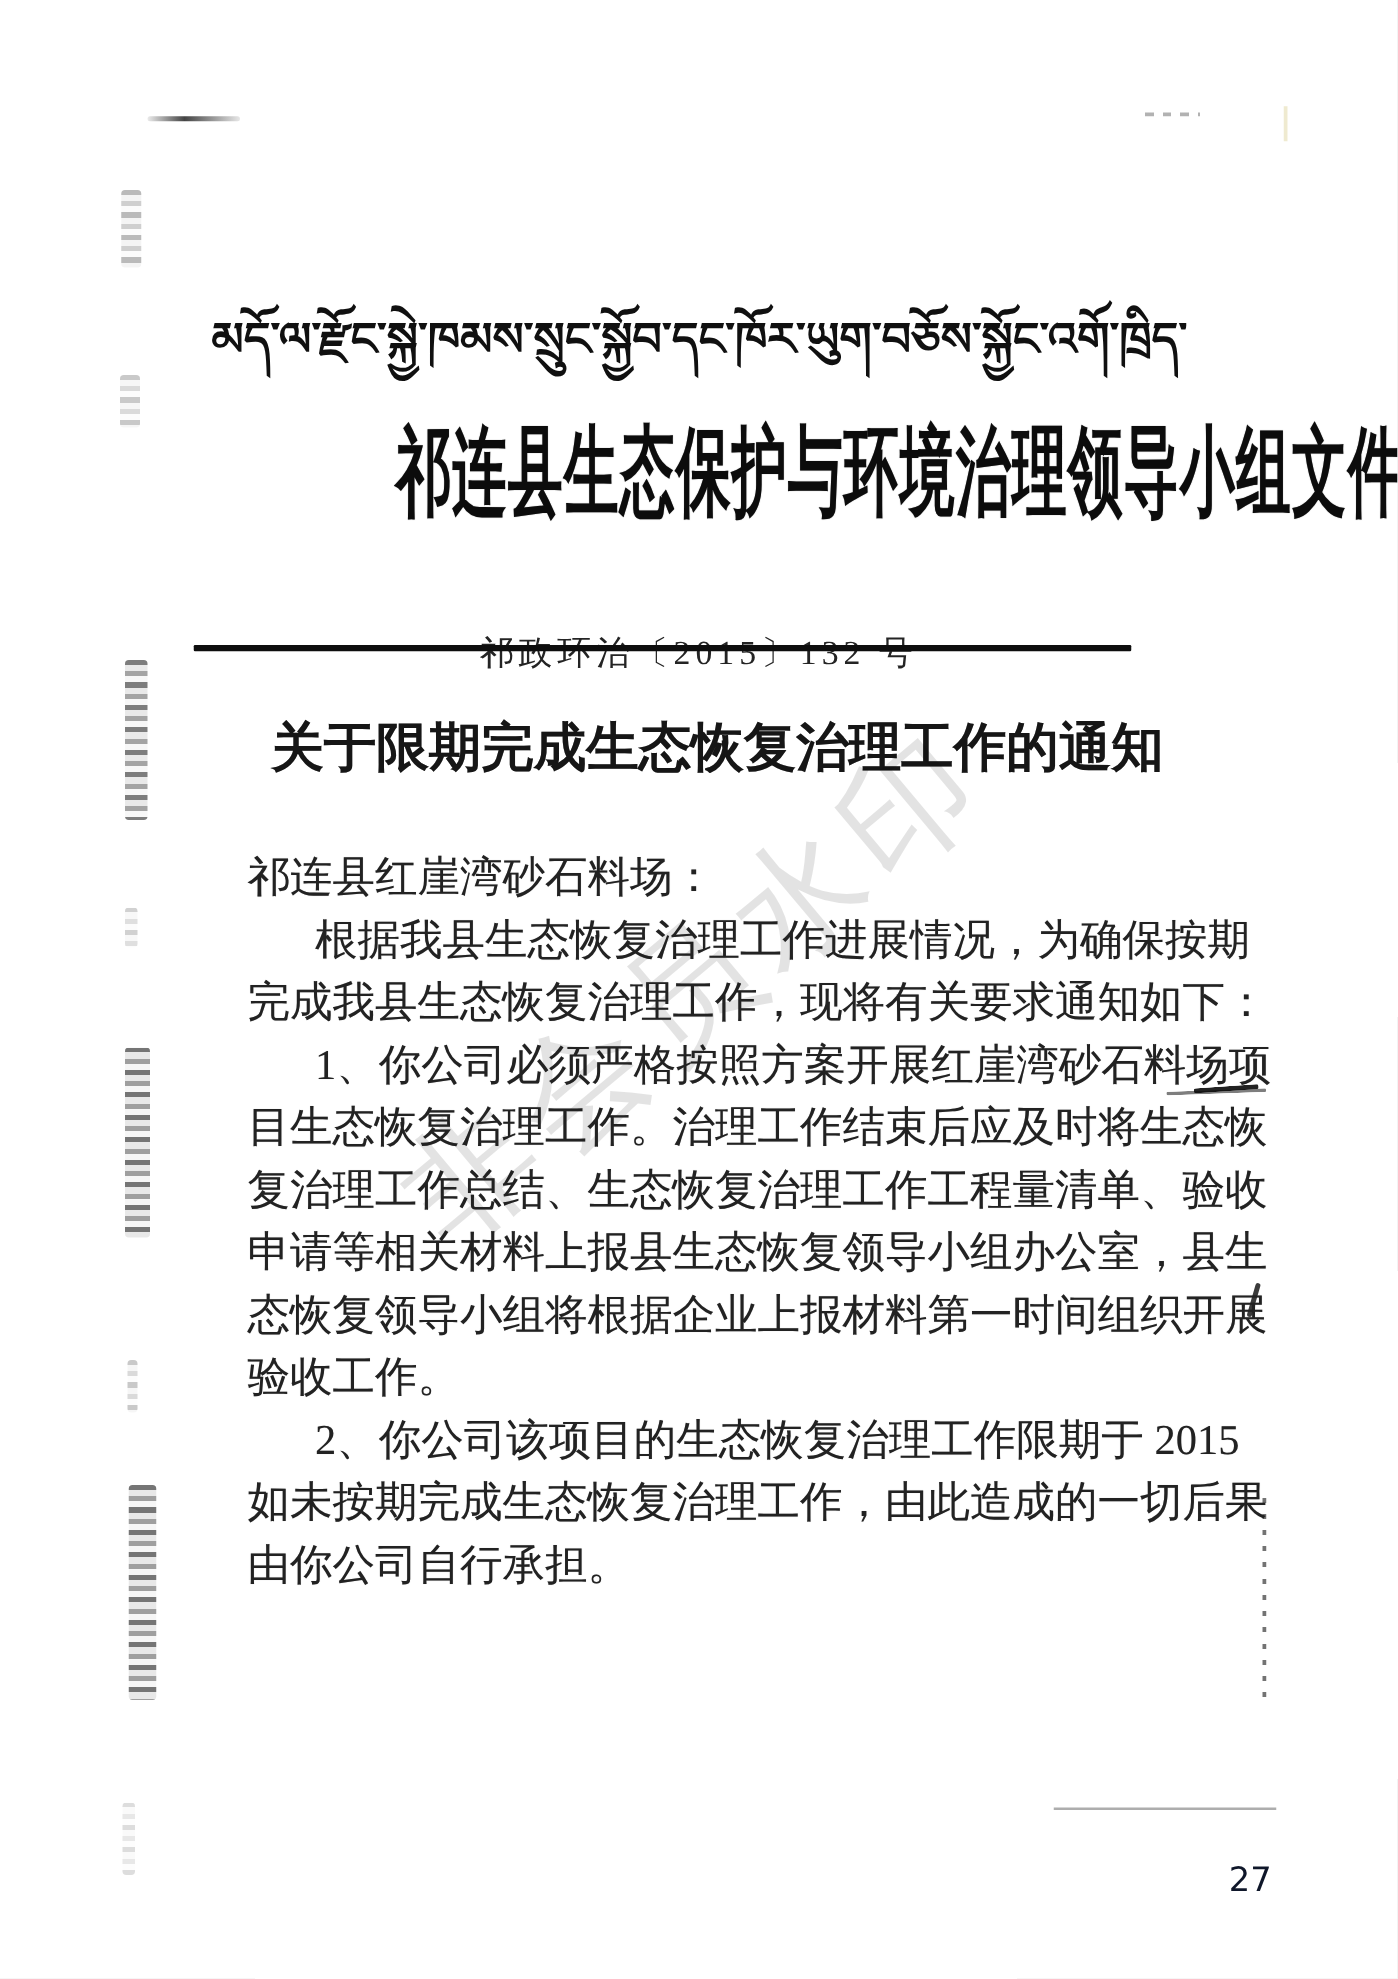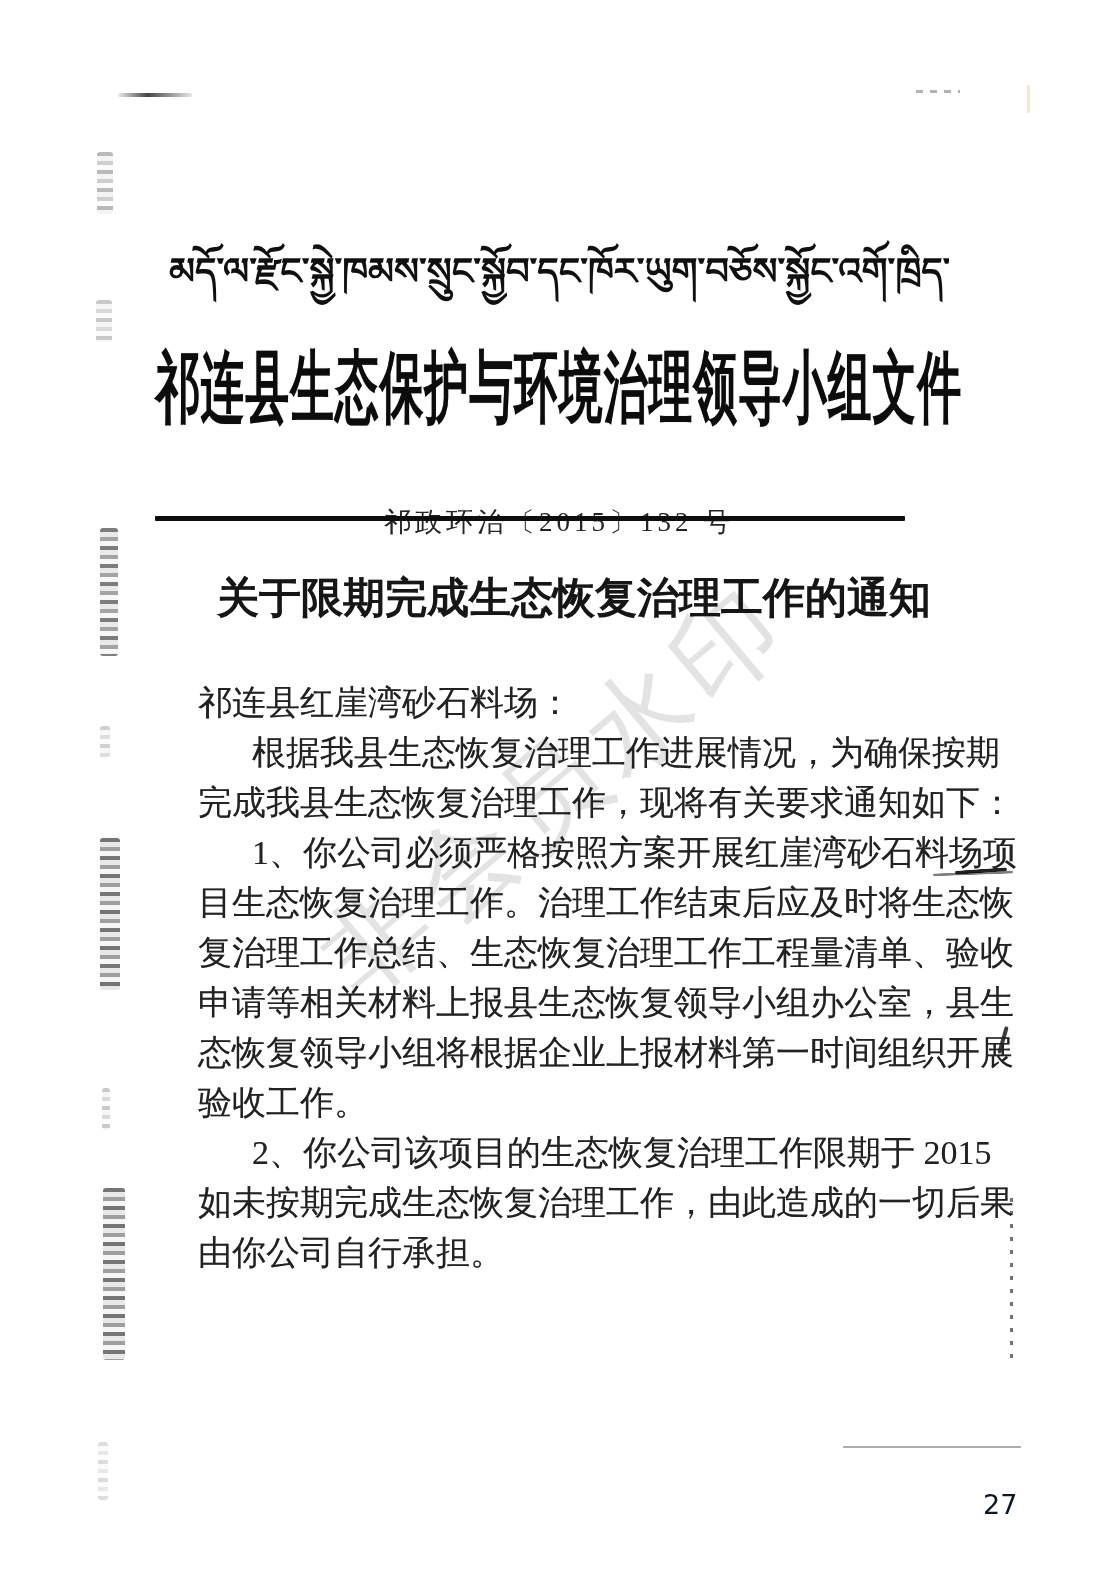--- a/index.html
+++ b/index.html
@@ -9,22 +9,22 @@
     font-family:"Liberation Serif", serif; color:#1f1f1f;
   }
   
   .tibetan {
     position:absolute; top:226px; left:50%; transform:translateX(-50%);
     width:780px; text-align:center; white-space:nowrap; overflow:hidden;
     font-size:37px; font-weight:bold; color:#101010; line-height:92px;
     font-family:"DejaVu Sans", sans-serif;
   }
   .masthead-title-wrap {
-    position:absolute; top:336px; left:0; width:100%;
-    display:flex; justify-content:center;
+    position:absolute; top:326px; left:0; width:100%;
+    display:flex; justify-content:flex-start;
   }
   .masthead-title {
     font-family:"DejaVu Sans", sans-serif;
     font-size:78px; font-weight:bold; color:#0c0c0c;
     white-space:nowrap; transform:scale(0.56,1); transform-origin:center;
     letter-spacing:2px; text-shadow:0 0 1px rgba(0,0,0,0.55);
   }
   .doc-number {
     position:absolute; top:470px; left:0; width:100%; text-align:center;
     font-size:27px; letter-spacing:4px; color:#242424;margin-top:34px;

